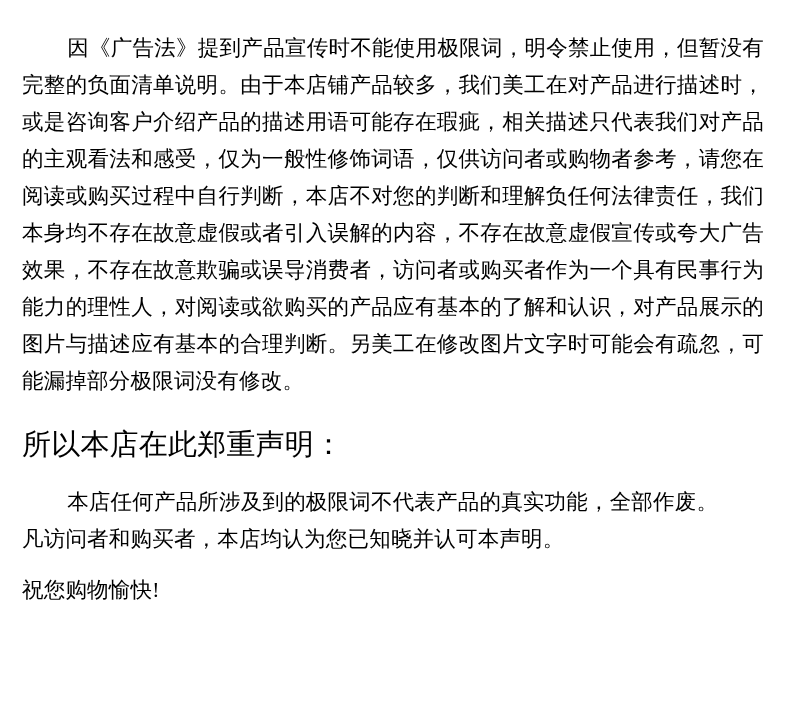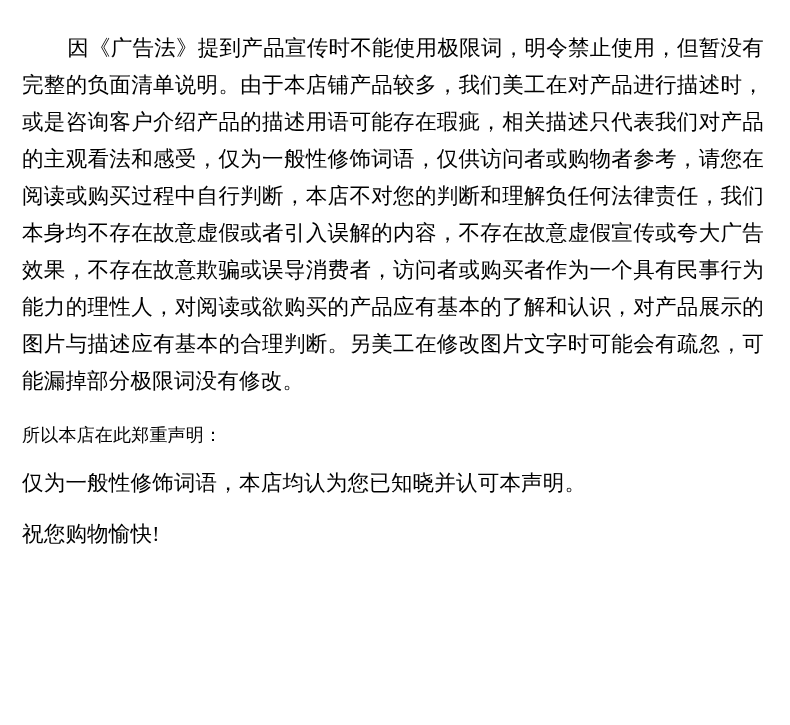--- a/index.html
+++ b/index.html
@@ -34,21 +34,21 @@
   .para-indent {
     text-indent: 2.1em;
   }
   .block-gap {
     height: 20px;
   }
   .block-gap-small {
     height: 14px;
   }
   .statement-heading {
-    font-size: 18px;
+    font-size: 29px;
     line-height: 1.72;
   }
   .closing {
     font-size: 21.5px;
     line-height: 1.72;
     font-family: Liberation Serif, serif;
   }
 </style>
 </head>
 <body>
@@ -57,21 +57,22 @@
   <div class="doc-body">
 
     <p class="para-indent">因《广告法》提到产品宣传时不能使用极限词，明令禁止使用，但暂没有完整的负面清单说明。由于本店铺产品较多，我们美工在对产品进行描述时，或是咨询客户介绍产品的描述用语可能存在瑕疵，相关描述只代表我们对产品的主观看法和感受，仅为一般性修饰词语，仅供访问者或购物者参考，请您在阅读或购买过程中自行判断，本店不对您的判断和理解负任何法律责任，我们本身均不存在故意虚假或者引入误解的内容，不存在故意虚假宣传或夸大广告效果，不存在故意欺骗或误导消费者，访问者或购买者作为一个具有民事行为能力的理性人，对阅读或欲购买的产品应有基本的了解和认识，对产品展示的图片与描述应有基本的合理判断。另美工在修改图片文字时可能会有疏忽，可能漏掉部分极限词没有修改。</p>
 
     <div class="block-gap"></div>
 
     <p class="statement-heading">所以本店在此郑重声明：</p>
 
     <div class="block-gap-small"></div>
 
+    <p class="para-indent">本店任何产品所涉及到的极限词不代表产品的真实功能，全部作废。</p>
 
-    <p>仅为一般性修饰词语，本店均认为您已知晓并认可本声明。</p>
+    <p>凡访问者和购买者，本店均认为您已知晓并认可本声明。</p>
 
     <div class="block-gap-small"></div>
 
     <p class="closing">祝您购物愉快!</p>
 
   </div>
 </div>
 
 </body></html>

